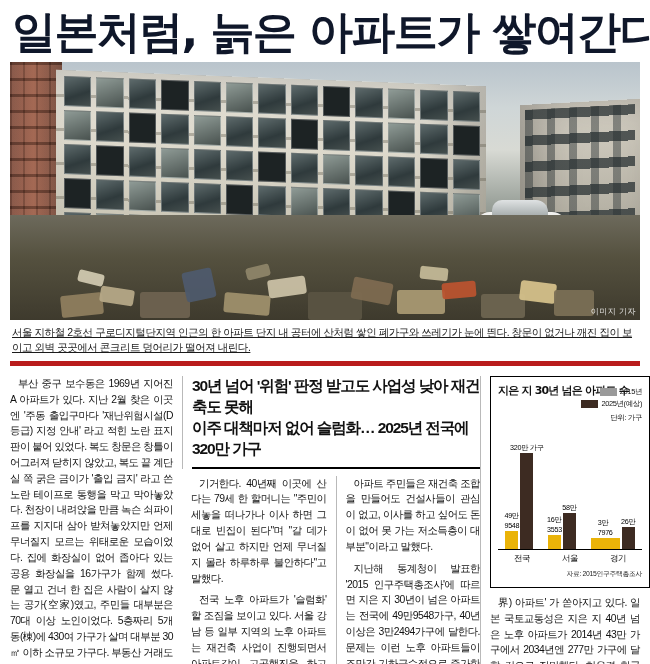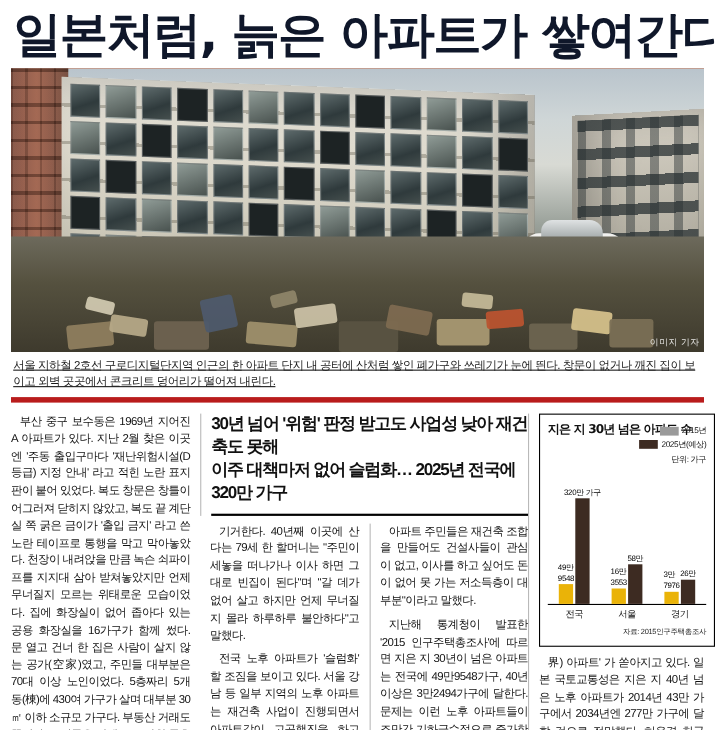--- a/index.html
+++ b/index.html
@@ -517,21 +517,21 @@
             <div class="grp">
               <div class="bar b2015" style="height:14px;">
                 <span class="val" style="white-space:pre-line;top:-20px;">16만
 3553</span>
               </div>
               <div class="bar b2025" style="height:36px;">
                 <span class="val">58만</span>
               </div>
             </div>
             <div class="grp">
-              <div class="bar b2015" style="height:11px;">
+              <div class="bar b2015" style="height:11px;padding-left:16px;">
                 <span class="val" style="white-space:pre-line;top:-20px;">3만
 7976</span>
               </div>
               <div class="bar b2025" style="height:22px;">
                 <span class="val">26만</span>
               </div>
             </div>
           </div>
         </div>
 

